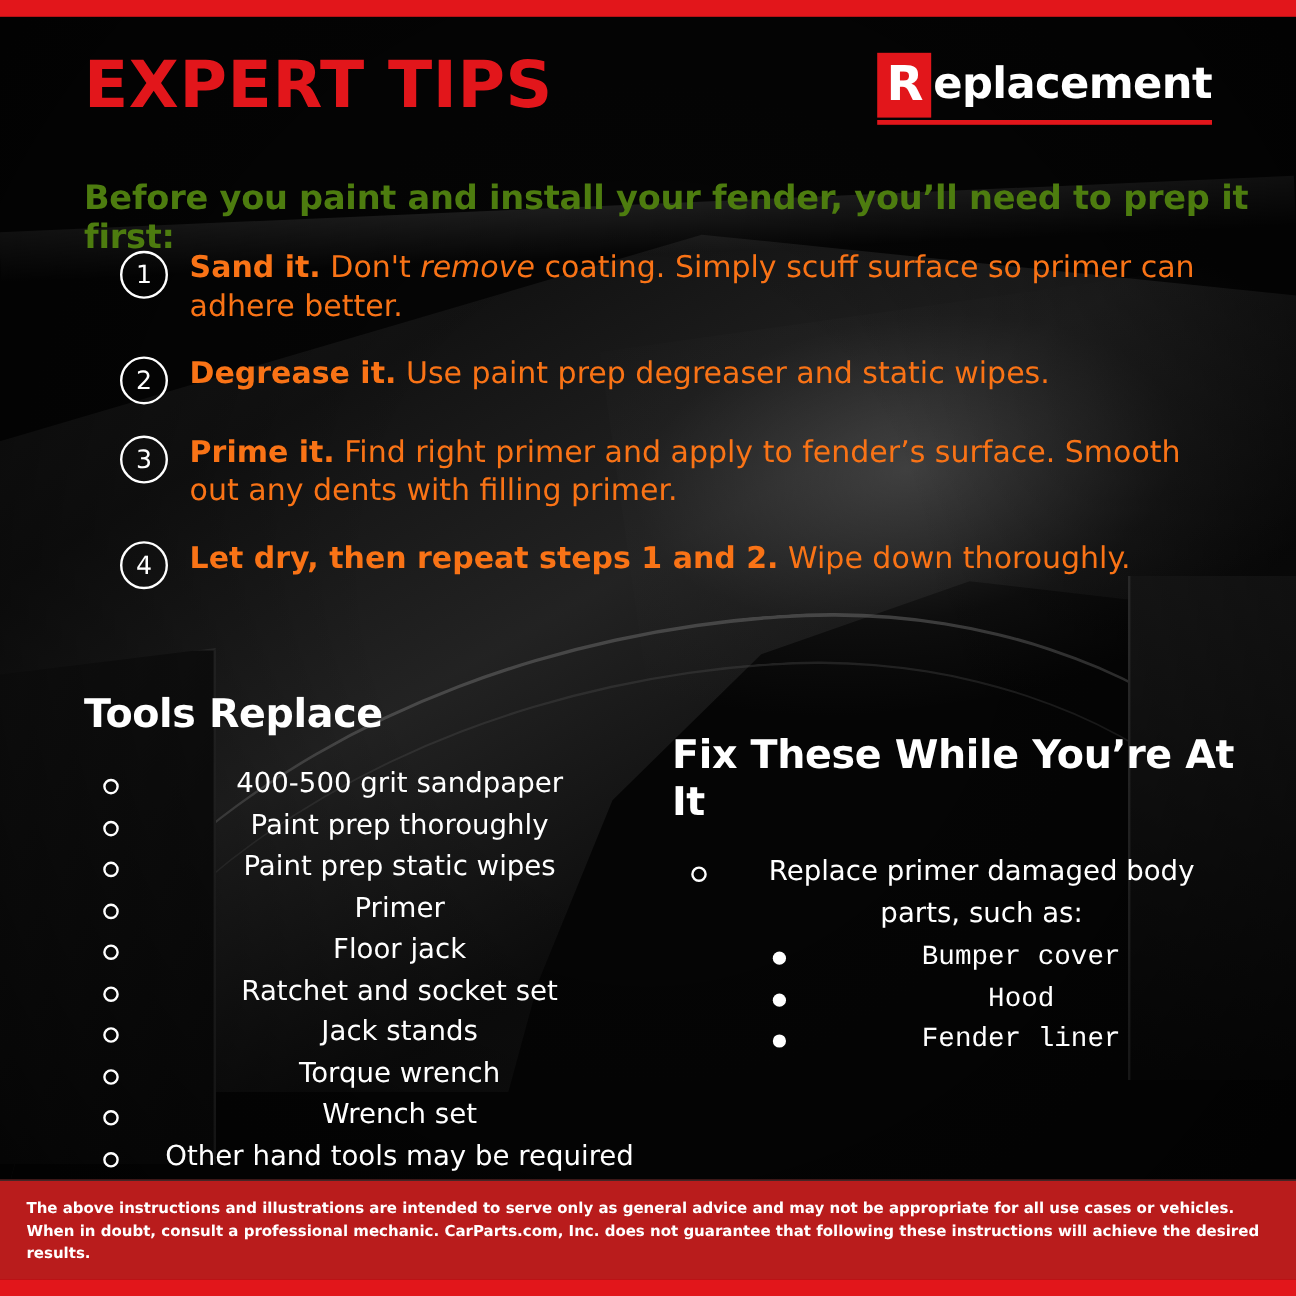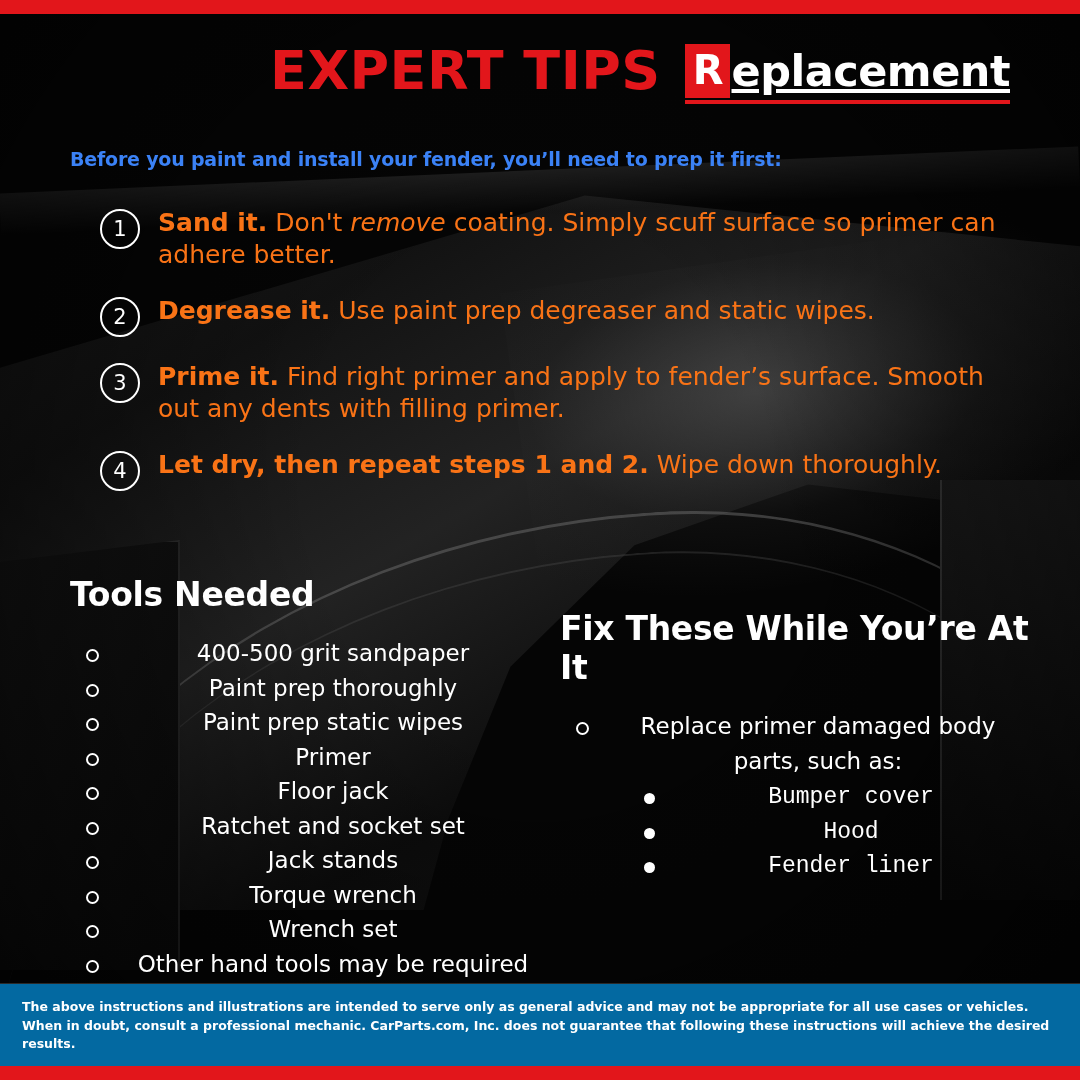--- a/index.html
+++ b/index.html
@@ -80,21 +80,21 @@
   }
 
   
   .top-bar {
     position: absolute; left: 0; top: 0; width: 1080px; height: 14px;
     background: #e2161b;
   }
 
   .header-row {
     position: absolute; left: 0; top: 44px; width: 1080px;
-    display: flex; align-items: flex-start; justify-content: flex-end;
+    display: flex; align-items: flex-start; justify-content: space-between;
     padding: 0 70px 0 70px;
     gap: 24px;
   }
   .title {
     color: #e2161b;
     font-size: 54px;
     font-weight: 800;
     letter-spacing: 0.5px;
     font-family: "DejaVu Sans", sans-serif;
     text-transform: uppercase;
@@ -109,33 +109,32 @@
     background: #e2161b;
     color: #fff;
     font-size: 40px;
     font-weight: 800;
     font-family: "DejaVu Sans", sans-serif;
     line-height: 1;
     padding: 6px 6px 8px 8px;
   }
   .logo-text {
     color: #fff;
-    font-size: 43px;
+    font-size: 36px;
     font-weight: 600;
     font-family: "DejaVu Sans", sans-serif;
     line-height: 1;
     padding-left: 2px;
     letter-spacing: -0.5px;
-    text-decoration: underline;
   }
 
   .subtitle {
     position: absolute; left: 70px; top: 148px;
-    color: #3b82f6;
-    font-size: 19px;
+    color: #4d7c0f;
+    font-size: 28px;
     font-weight: 700;
     font-family: "DejaVu Sans", sans-serif;
     letter-spacing: -0.2px;
   }
 
   .steps { position: absolute; left: 100px; top: 207px; width: 930px; }
   .step { display: flex; align-items: flex-start; margin-bottom: 24px; }
   .step-num {
     flex: 0 0 auto;
     width: 40px; height: 40px;
@@ -203,21 +202,21 @@
     position: absolute;
     left: 4px; top: 13px;
     width: 11px; height: 11px;
     background: #fff;
     border-radius: 50%;
   }
 
   
   .footer {
     position: absolute; left: 0; bottom: 14px; width: 1080px;
-    background: #0369a1;
+    background: #b91c1c;
     border-top: 1px solid #2a2a2a;
     padding: 14px 22px 12px 22px;
     z-index: 6;
   }
   .footer p {
     color: #fff;
     font-size: 12.5px;
     font-weight: 700;
     line-height: 1.5;
     font-family: "DejaVu Sans", sans-serif;
@@ -284,21 +283,21 @@
       <div class="step-text">
         <b>Let dry, then repeat steps 1 and 2.</b><span> Wipe down thoroughly.</span>
       </div>
     </div>
 
   </div>
 
   <div class="columns">
 
     <div class="col">
-      <div class="col-head">Tools Needed</div>
+      <div class="col-head">Tools Replace</div>
       <ul class="bul">
         <li>400-500 grit sandpaper</li>
         <li>Paint prep thoroughly</li>
         <li>Paint prep static wipes</li>
         <li>Primer</li>
         <li>Floor jack</li>
         <li>Ratchet and socket set</li>
         <li>Jack stands</li>
         <li>Torque wrench</li>
         <li>Wrench set</li>

